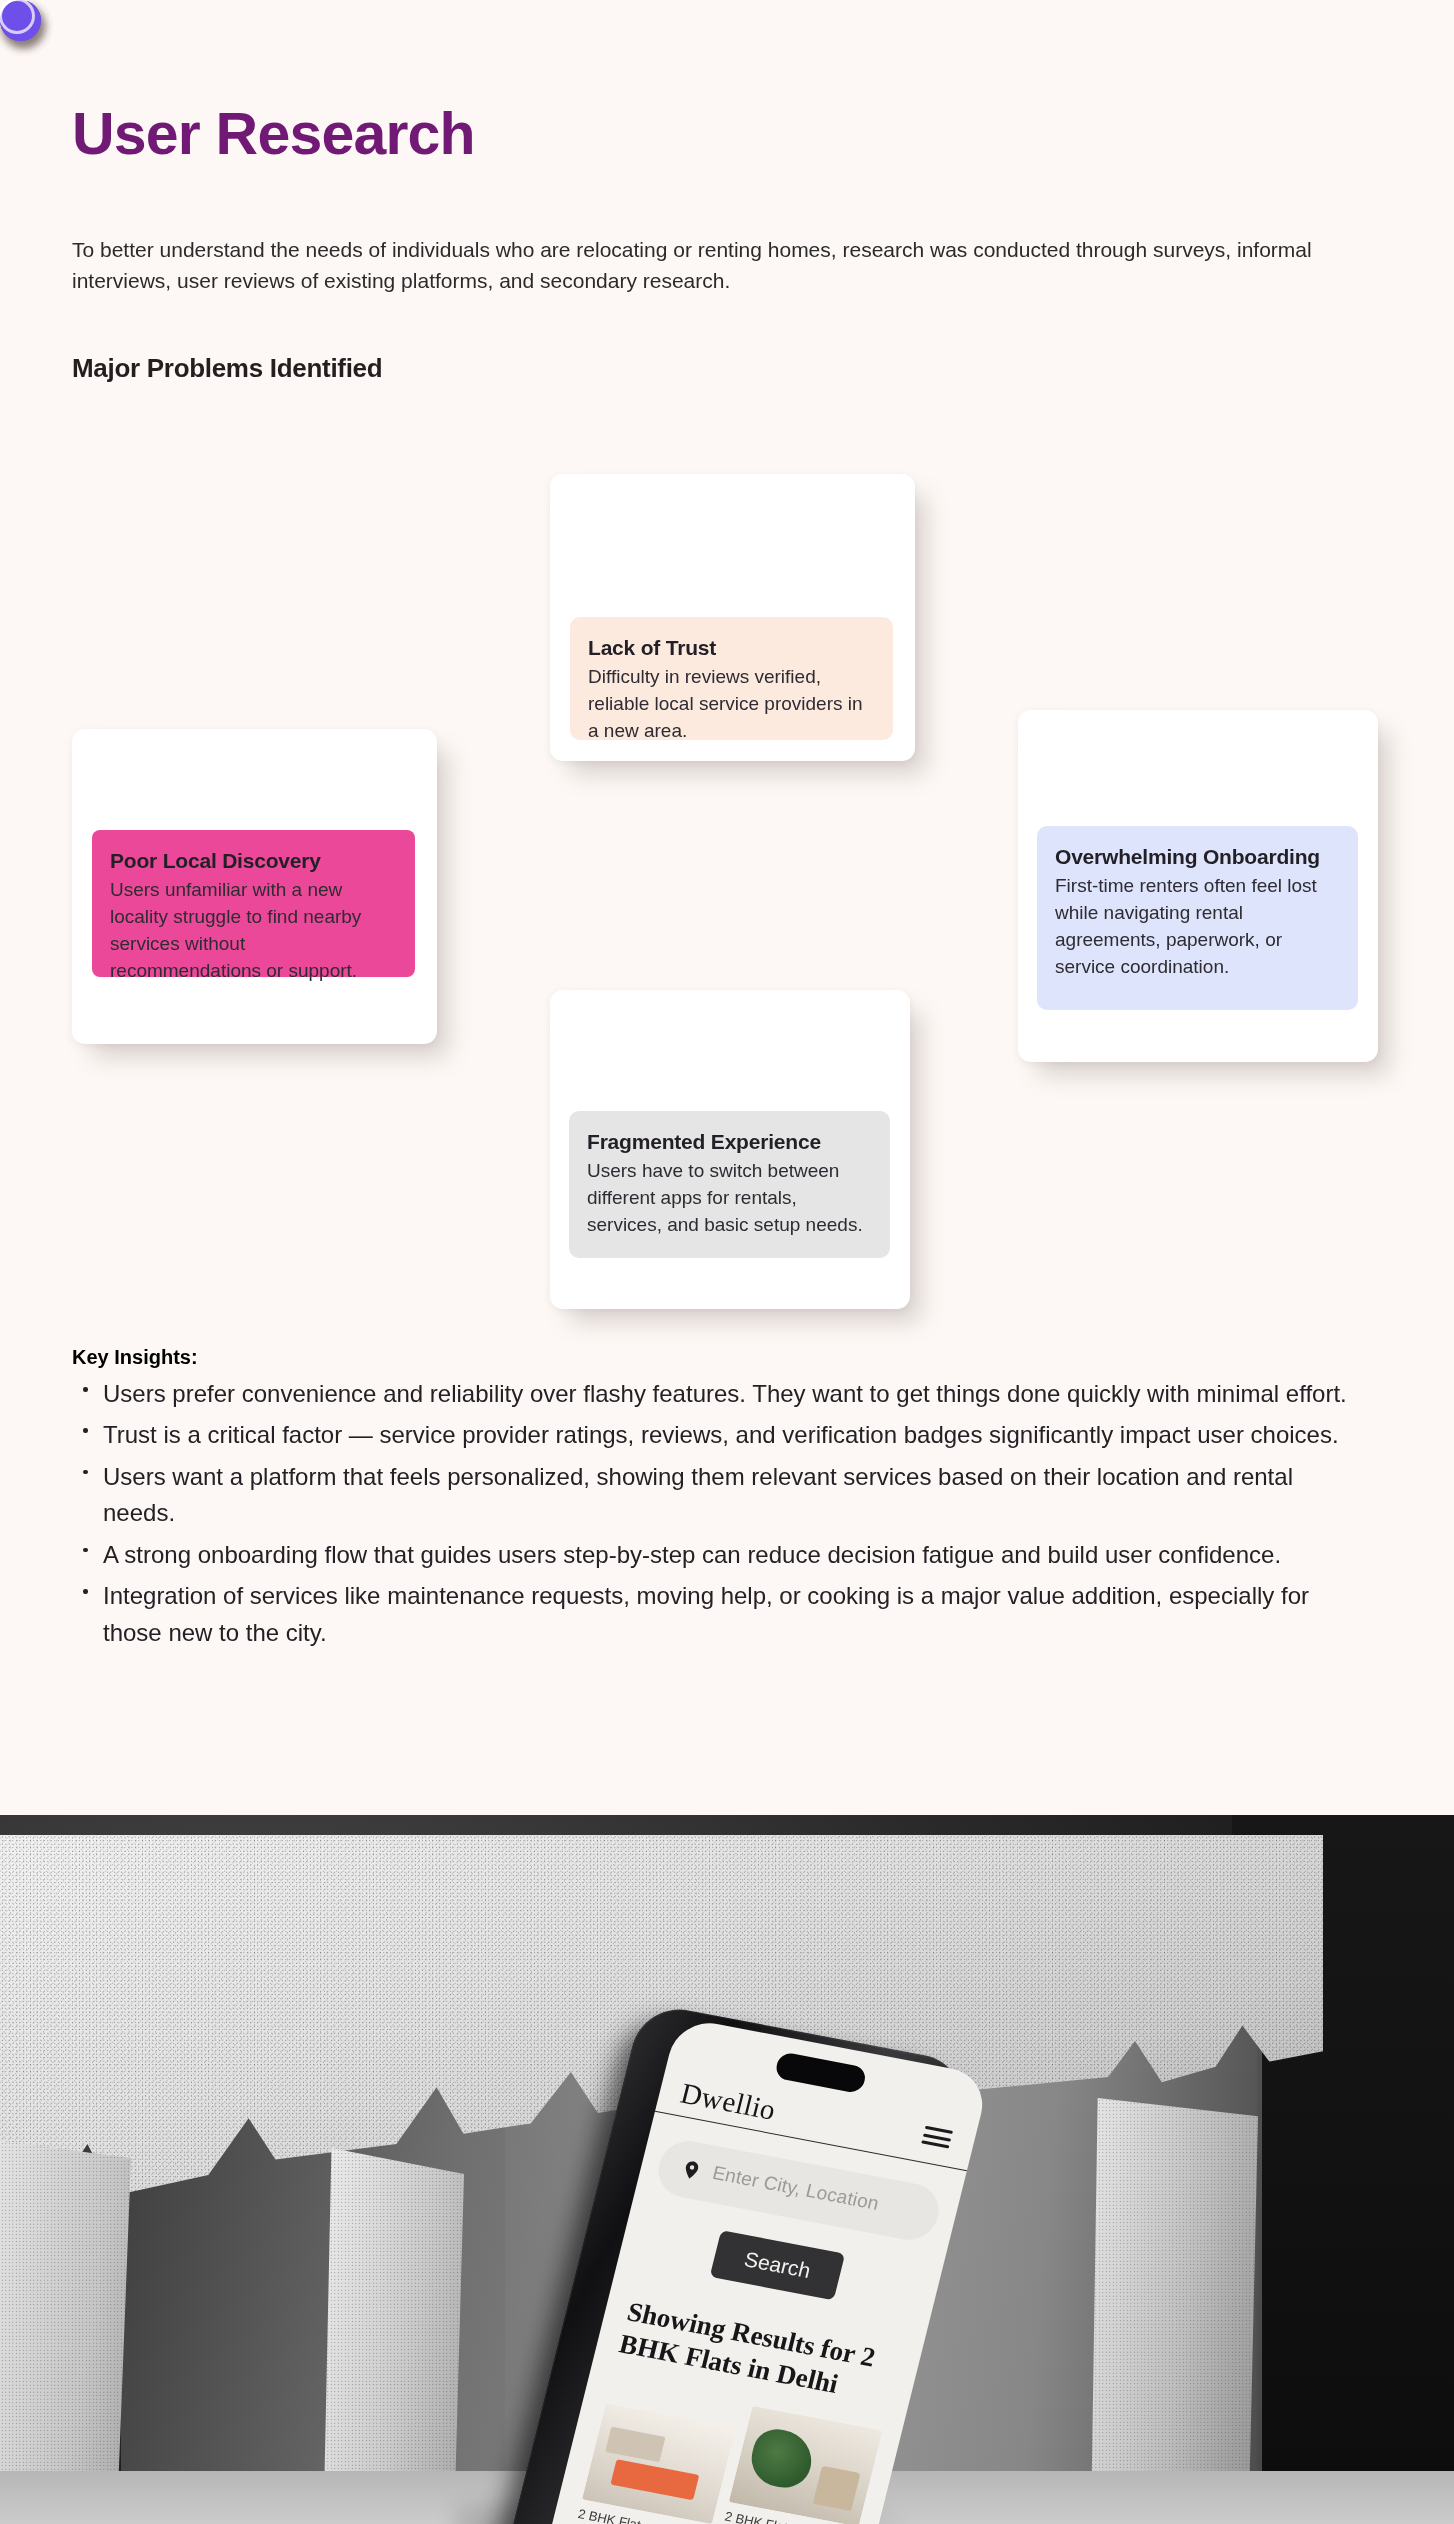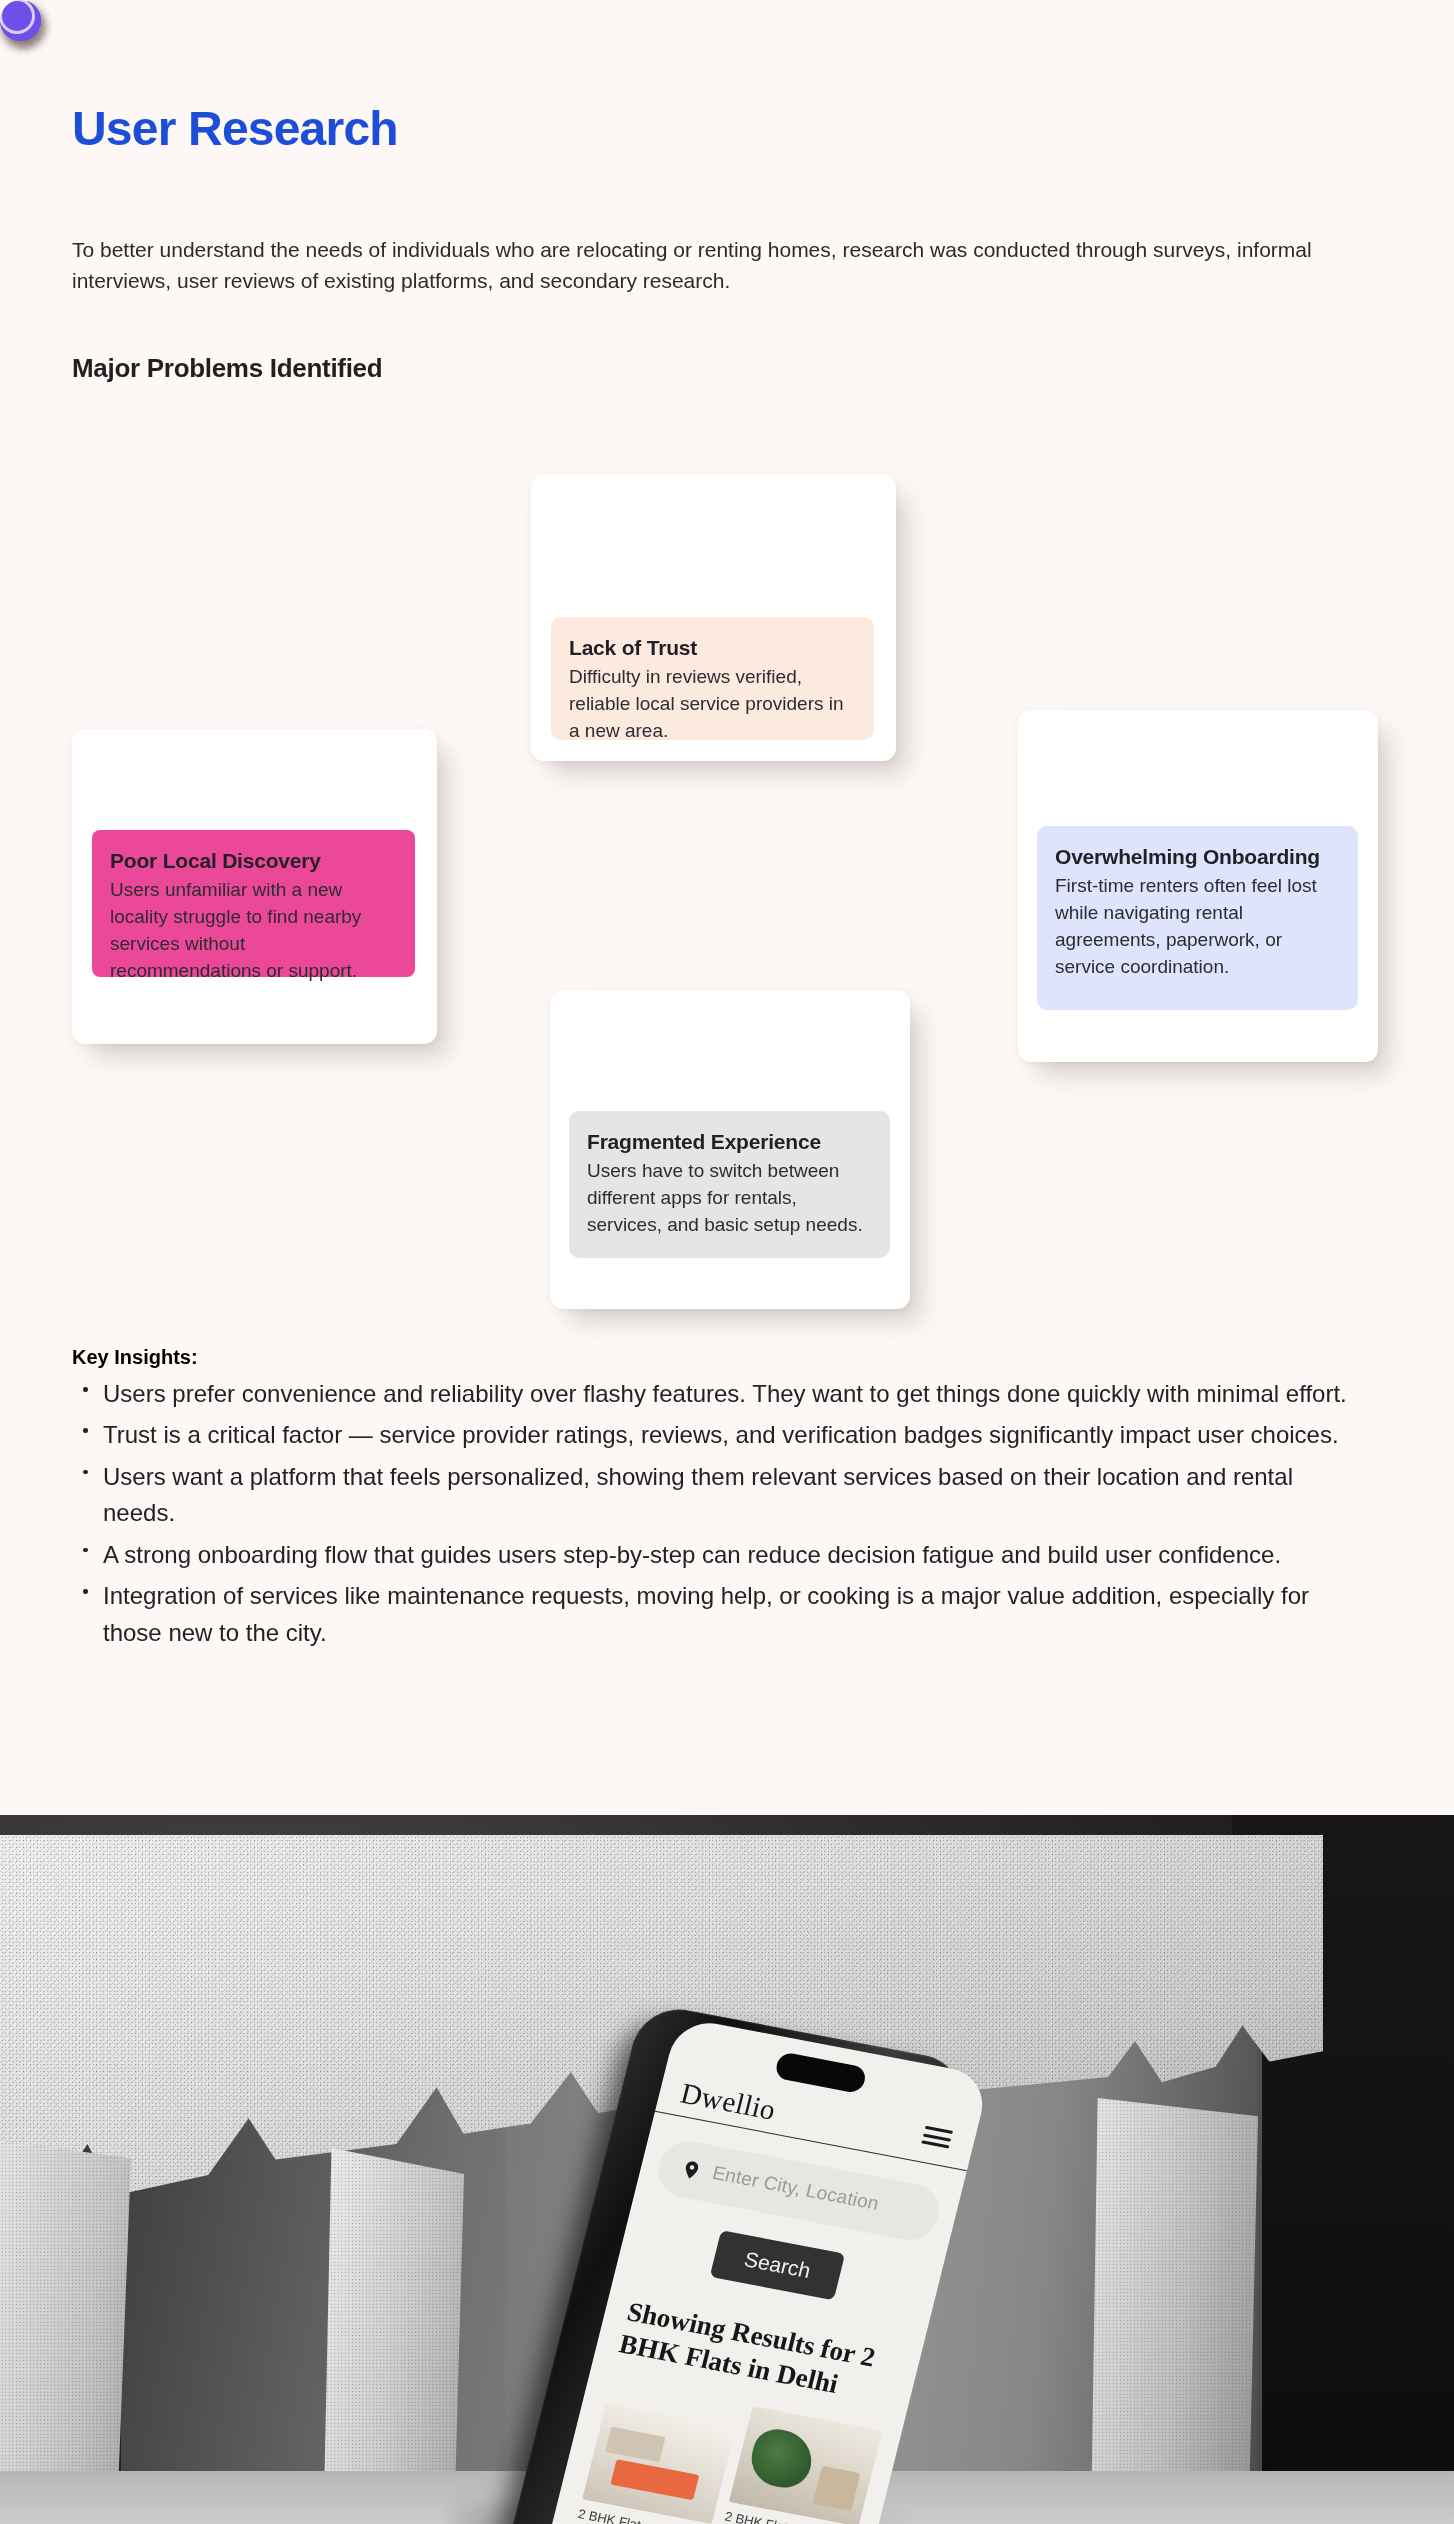--- a/index.html
+++ b/index.html
@@ -9,21 +9,21 @@
     font-family:"Liberation Sans", sans-serif;
     -webkit-font-smoothing:antialiased;
   }
   #page { position:relative; width:1454px; height:2785px; overflow:hidden; background:#FDF8F5; }
 
   
   .content { position:absolute; left:0; top:0; width:1454px; height:1815px; background:#FDF8F5; }
 
   .page-title {
     position:absolute; left:72px; top:104px;
-    font-size:48px; font-weight:700; color:#1d4ed8;
+    font-size:59px; font-weight:700; color:#701a75;
     letter-spacing:-0.8px; line-height:1.05;
   }
 
   .intro {
     position:absolute; left:72px; top:235px; width:1313px;
     font-size:21px; line-height:1.46; color:#2B2B2B; font-weight:400;
   }
 
   .section-title {
     position:absolute; left:72px; top:353px;
@@ -57,21 +57,21 @@
     position:absolute; width:41px; height:41px; border-radius:50%;
     box-shadow: 3px 6px 8px rgba(110,95,92,0.34);
   }
   .pin .ring {
     position:absolute; left:-1.5px; top:-2.5px; width:36px; height:36px;
     border-radius:50%; border:3px solid rgba(255,255,255,0.72);
     box-sizing:border-box;
   }
 
   
-  #card-trust      { left:531px; top:474px;  width:365px; height:287px; }
+  #card-trust      { left:550px; top:474px;  width:365px; height:287px; }
   #card-trust .tint{ left:20px; top:143px; width:323px; height:123px; }
 
   #card-discovery      { left:72px;  top:729px; width:365px; height:315px; }
   #card-discovery .tint{ left:20px; top:101px; width:323px; height:147px; }
 
   #card-onboard      { left:1018px; top:710px; width:360px; height:352px; }
   #card-onboard .tint{ left:19px; top:116px; width:321px; height:184px; }
 
   #card-fragment      { left:550px; top:990px; width:360px; height:319px; }
   #card-fragment .tint{ left:19px; top:121px; width:321px; height:147px; }

